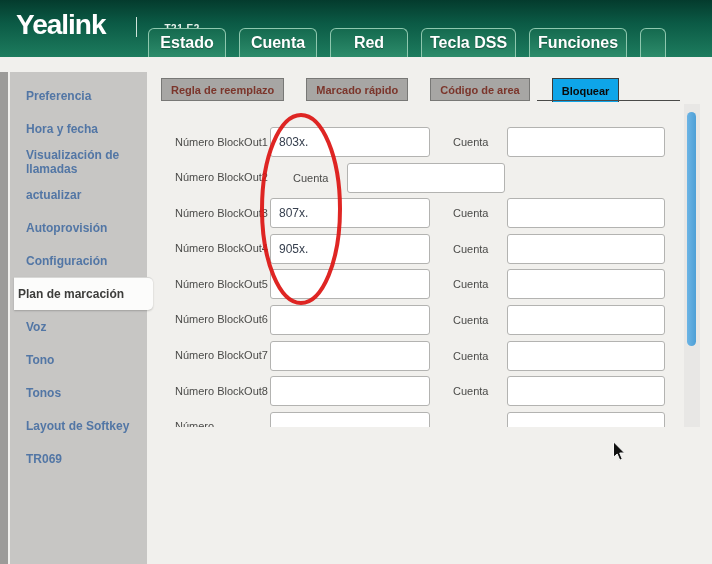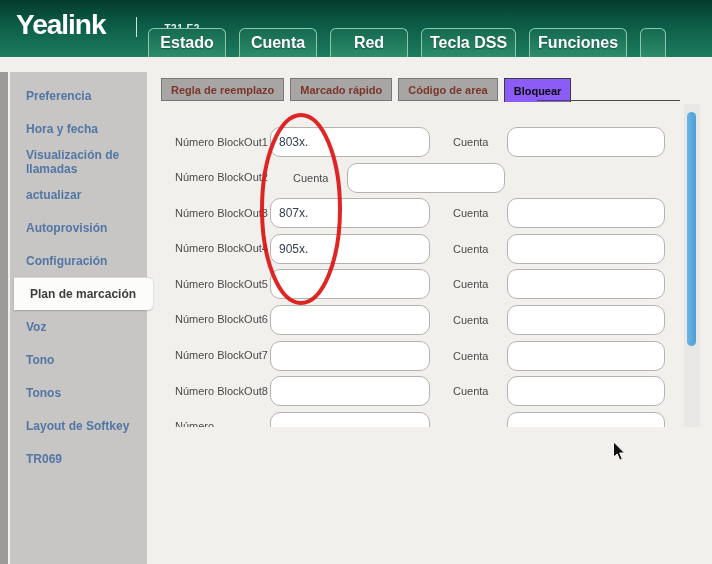--- a/index.html
+++ b/index.html
@@ -50,54 +50,54 @@
     position:absolute; left:10px; top:72px; width:137px; height:492px;
     background:#c7c6c4; padding-top:7px;
   }
   .side-item {
     min-height:33px; display:flex; align-items:center;
     padding:2px 6px 2px 16px;
     color:#5276a5; font-size:12px; font-weight:bold; line-height:14px;
     cursor:pointer;
   }
   .side-item.active {
-    margin-left:4px; margin-right:-6px; padding-left:16px;
+    margin-left:4px; margin-right:-6px; padding-left:4px;
     background:#fcfcfb; border-top:1px solid #d8d8d6;
     border-radius:0 5px 5px 0;
     color:#3d3d3b;
     box-shadow:0 1px 2px rgba(0,0,0,0.2);
   }
 
   
-  .subtabs { position:absolute; left:161px; top:78px; display:flex; gap:6px; }
+  .subtabs { position:absolute; left:161px; top:78px; display:flex; gap:22px; }
   .stab {
     height:23px; padding:0 9px;
     display:flex; align-items:center; justify-content:center;
     background:#a7a6a4; border:1px solid #787876;
     color:#7b352b; font-size:11px; font-weight:bold;
     cursor:pointer;
   }
   .stab.active {
-    background:#8b5cf6; border:1px solid #3c3c3a; border-bottom:none;
+    background:#0ea5e9; border:1px solid #3c3c3a; border-bottom:none;
     color:#0a0a0a; height:24px;
   }
   .subtab-line { position:absolute; left:537px; top:100px; width:143px; border-top:1px solid #4a4a48; }
 
   
   .form-panel {
     position:absolute; left:160px; top:110px; width:520px; height:317px;
     overflow:hidden; padding-top:17px;
   }
   .frow { display:flex; align-items:center; height:30px; margin-bottom:5.6px; padding-left:15px; }
   .flabel {
     width:95px; font-size:11px; line-height:13px; color:#4b4b49;
   }
   .finput {
     width:160px; height:30px; background:#fff;
-    border:1px solid #b3b3b1; border-radius:10px;
+    border:1px solid #b3b3b1; border-radius:3px;
     font-family:"Liberation Sans",sans-serif; font-size:12px; color:#37404f;
     padding:0 8px; outline:none;
   }
   .flabel2 { width:52px; margin-left:23px; font-size:11px; color:#4b4b49; }
   .finput2 { width:158px; margin-left:2px; }
 
   
   .scroll-track { position:absolute; left:684px; top:104px; width:16px; height:323px; background:#e8e7e5; }
   .scroll-thumb {
     position:absolute; left:687px; top:112px; width:9px; height:234px;

